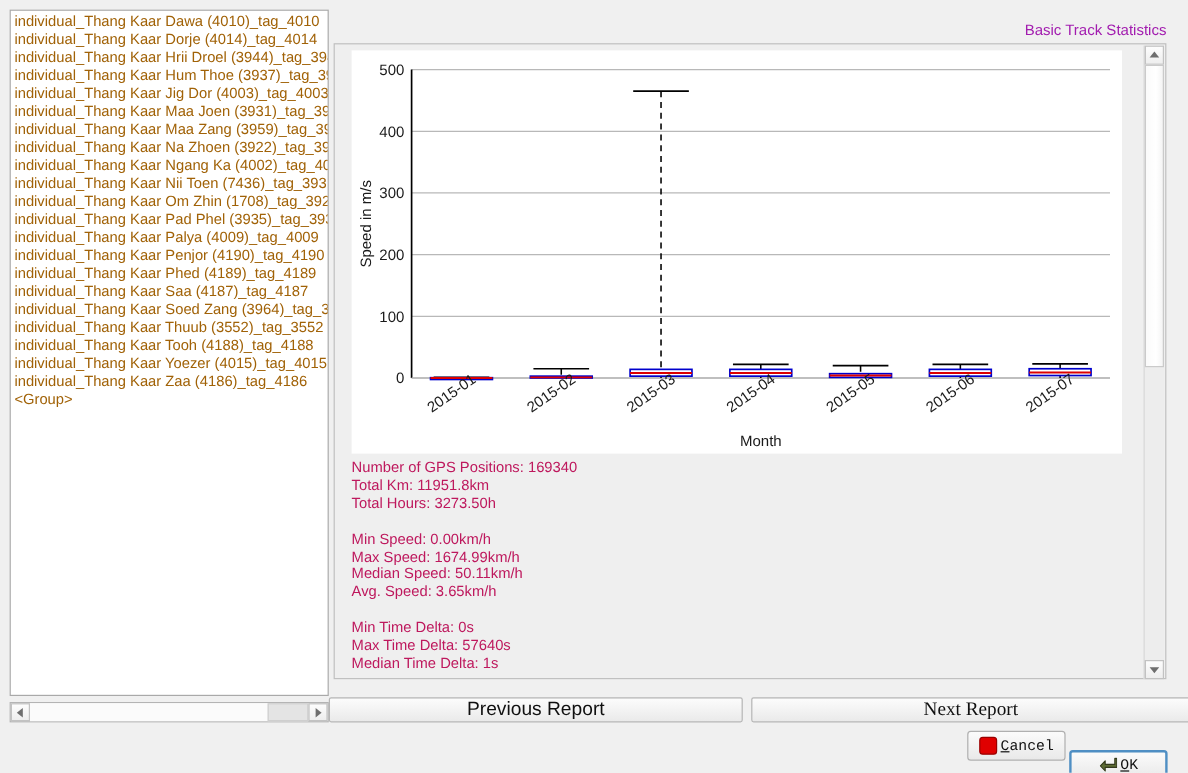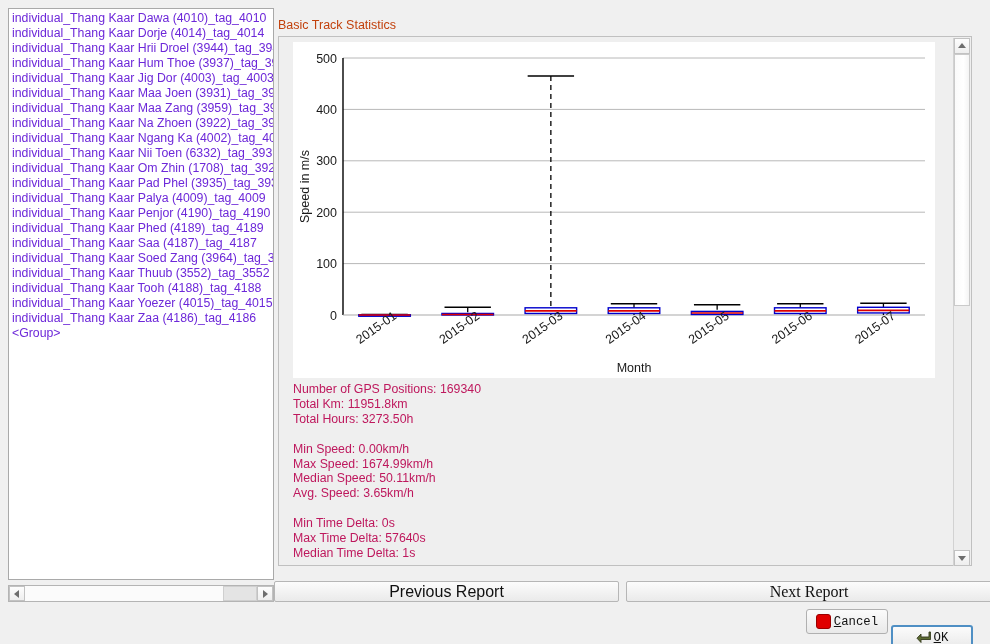--- a/index.html
+++ b/index.html
@@ -23,21 +23,21 @@
     background: #ffffff;
     border: 1px solid #a9a9a9;
     box-sizing: border-box;
     overflow: hidden;
   }
   #list-inner { padding: 2px 0 0 0; }
   .list-item {
     height: 15px;
     line-height: 15px;
     font-size: 12.3px;
-    color: #6d28d9;
+    color: #a16207;
     padding: 0 3px;
     white-space: nowrap;
     overflow: hidden;
     box-sizing: border-box;
   }
   .list-item.selected {
     background: #3d90d0;
     color: #ffffff;
   }
 
@@ -77,23 +77,23 @@
     background: #e4e4e4;
     border: 1px solid #cfcfcf;
     box-sizing: border-box;
   }
 
   
   #report-title {
     position: absolute;
     left: 278px; top: 18px;
     width: 694px;
-    text-align: left;
+    text-align: right;
     font-size: 12.5px;
-    color: #c2410c;
+    color: #a21caf;
   }
 
   
   #report-panel {
     position: absolute;
     left: 278px; top: 36px;
     width: 694px; height: 530px;
     background: #efefef;
     border: 1px solid #c0c0c0;
     box-sizing: border-box;
@@ -211,21 +211,21 @@
     <div id="list-inner">
         <div class="list-item">individual_Thang Kaar Dawa (4010)_tag_4010</div>
         <div class="list-item">individual_Thang Kaar Dorje (4014)_tag_4014</div>
         <div class="list-item">individual_Thang Kaar Hrii Droel (3944)_tag_394</div>
         <div class="list-item">individual_Thang Kaar Hum Thoe (3937)_tag_39</div>
         <div class="list-item">individual_Thang Kaar Jig Dor (4003)_tag_4003</div>
         <div class="list-item">individual_Thang Kaar Maa Joen (3931)_tag_39</div>
         <div class="list-item">individual_Thang Kaar Maa Zang (3959)_tag_39</div>
         <div class="list-item">individual_Thang Kaar Na Zhoen (3922)_tag_39</div>
         <div class="list-item">individual_Thang Kaar Ngang Ka (4002)_tag_40</div>
-        <div class="list-item">individual_Thang Kaar Nii Toen (6332)_tag_393</div>
+        <div class="list-item">individual_Thang Kaar Nii Toen (7436)_tag_393</div>
         <div class="list-item">individual_Thang Kaar Om Zhin (1708)_tag_392</div>
         <div class="list-item">individual_Thang Kaar Pad Phel (3935)_tag_393</div>
         <div class="list-item">individual_Thang Kaar Palya (4009)_tag_4009</div>
         <div class="list-item">individual_Thang Kaar Penjor (4190)_tag_4190</div>
         <div class="list-item">individual_Thang Kaar Phed (4189)_tag_4189</div>
         <div class="list-item">individual_Thang Kaar Saa (4187)_tag_4187</div>
         <div class="list-item">individual_Thang Kaar Soed Zang (3964)_tag_3</div>
         <div class="list-item">individual_Thang Kaar Thuub (3552)_tag_3552</div>
         <div class="list-item">individual_Thang Kaar Tooh (4188)_tag_4188</div>
         <div class="list-item">individual_Thang Kaar Yoezer (4015)_tag_4015</div>

